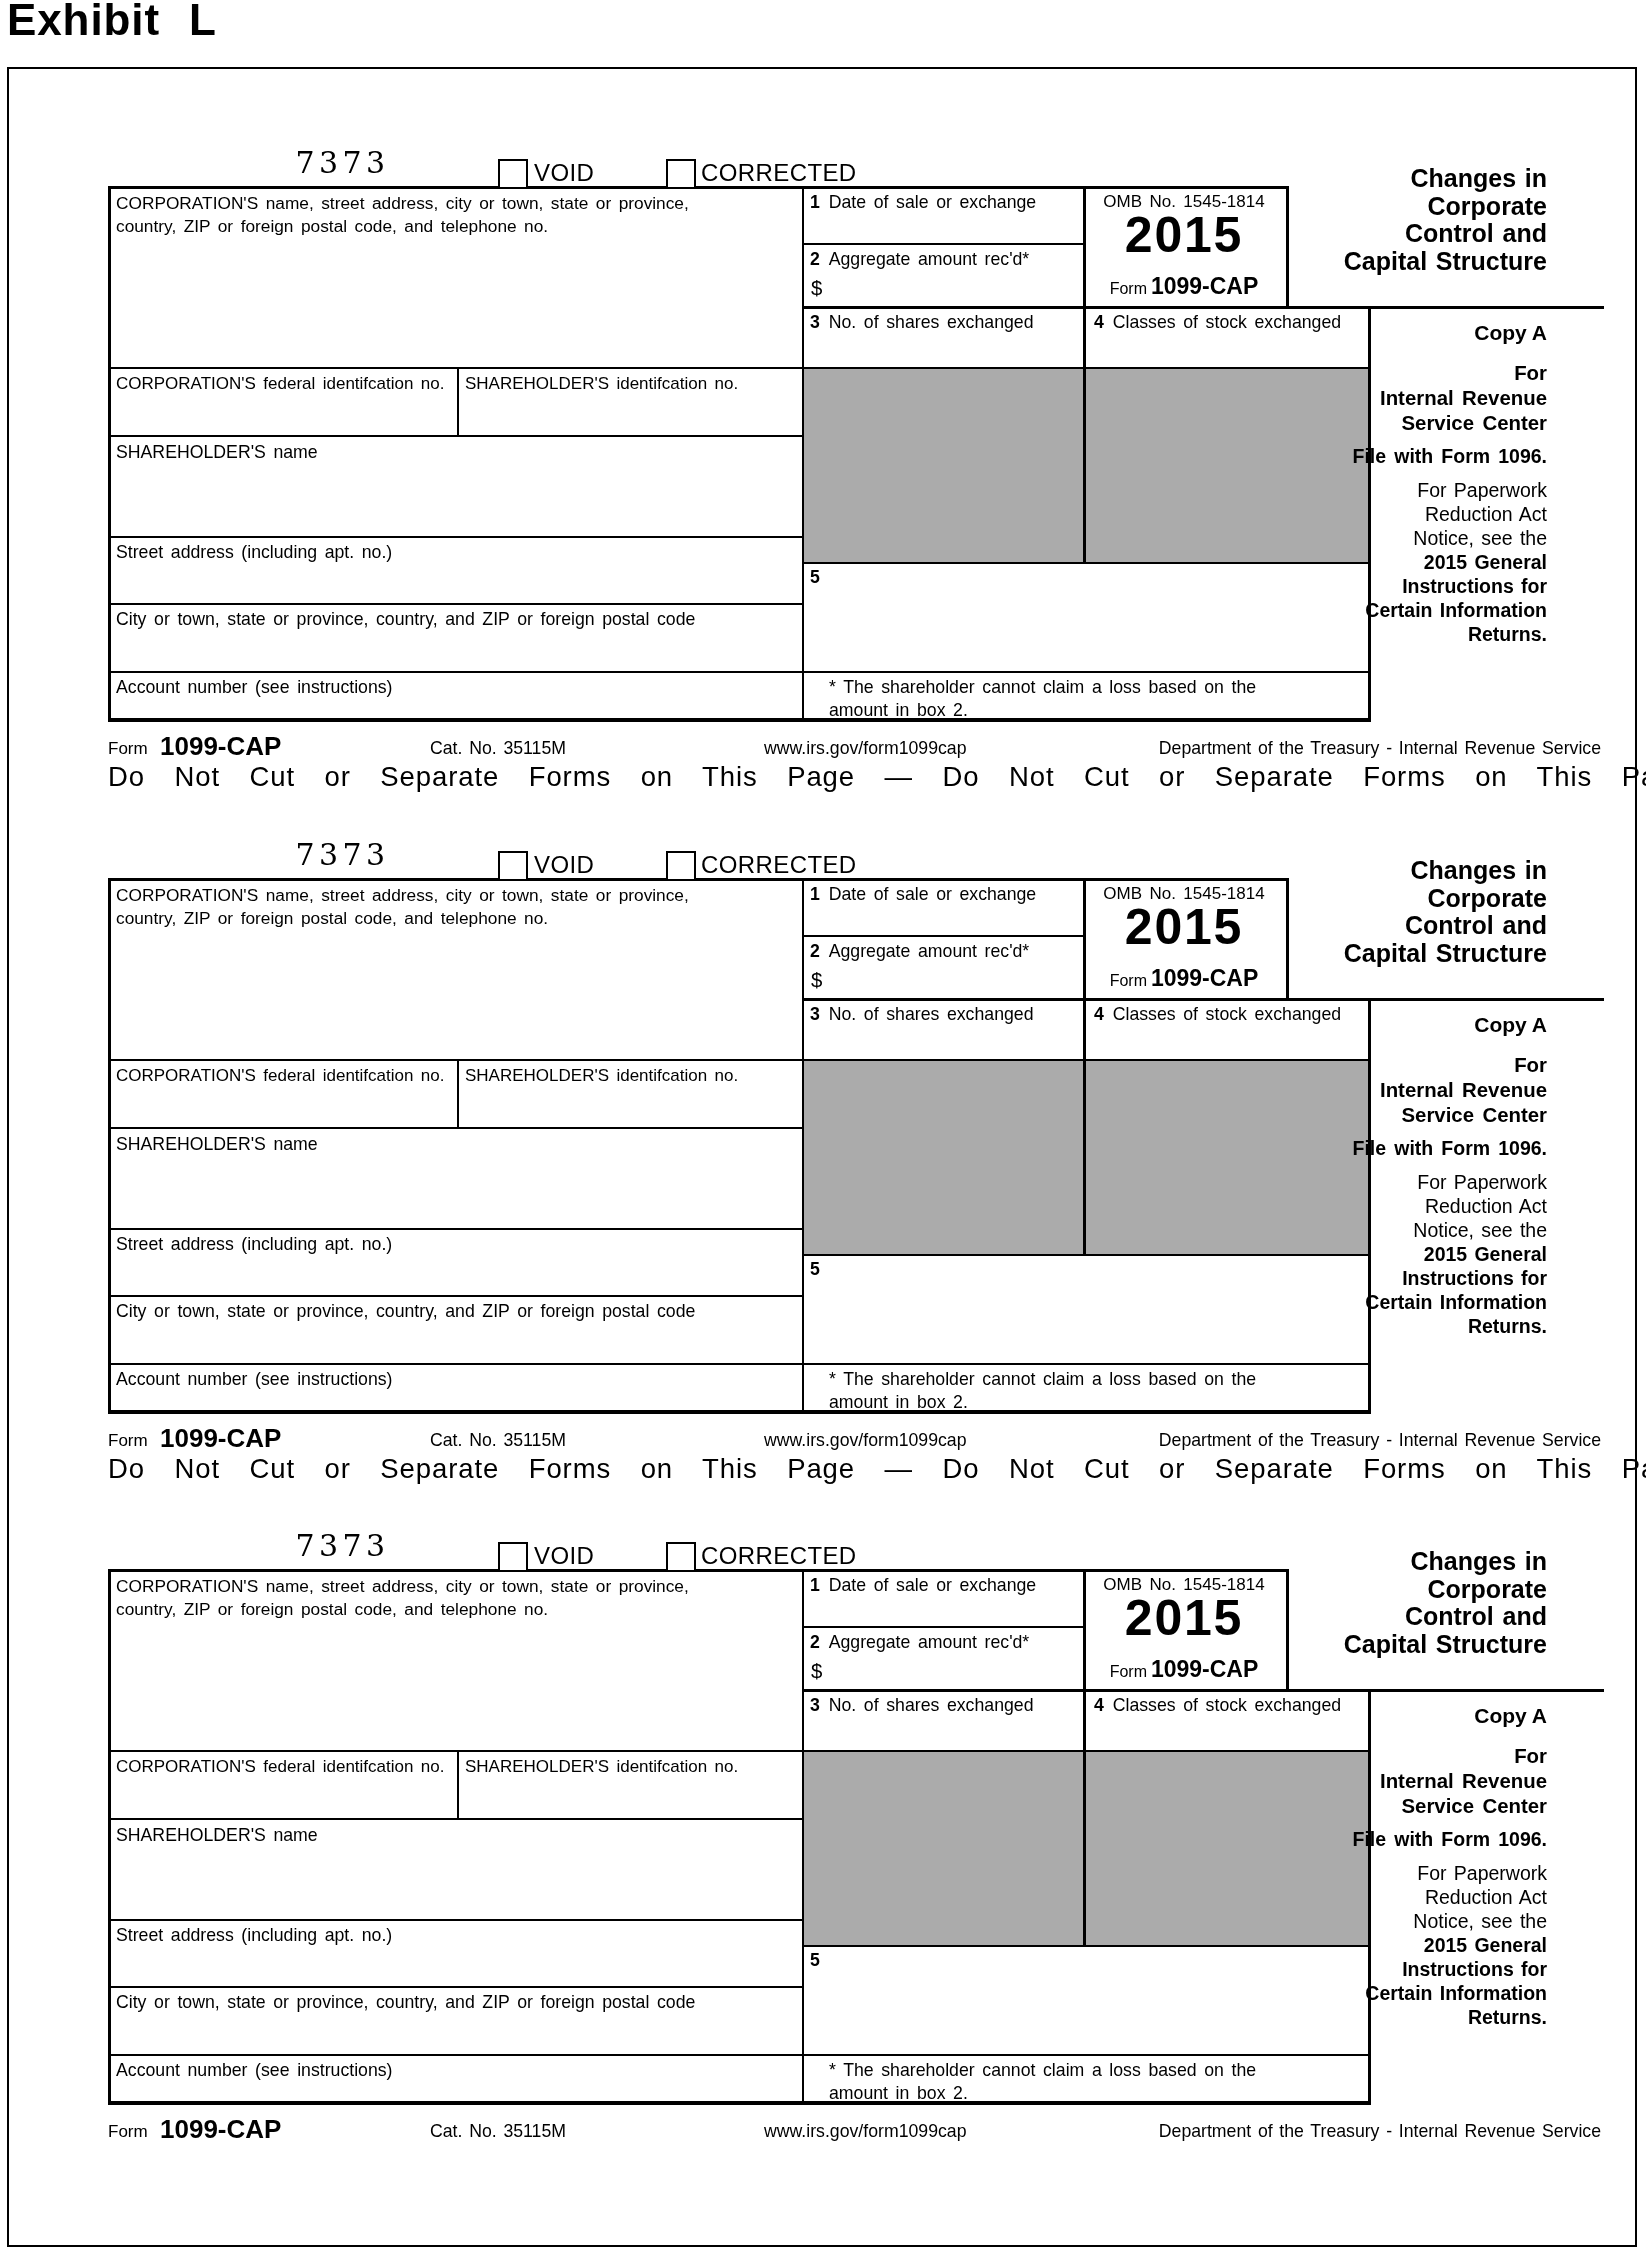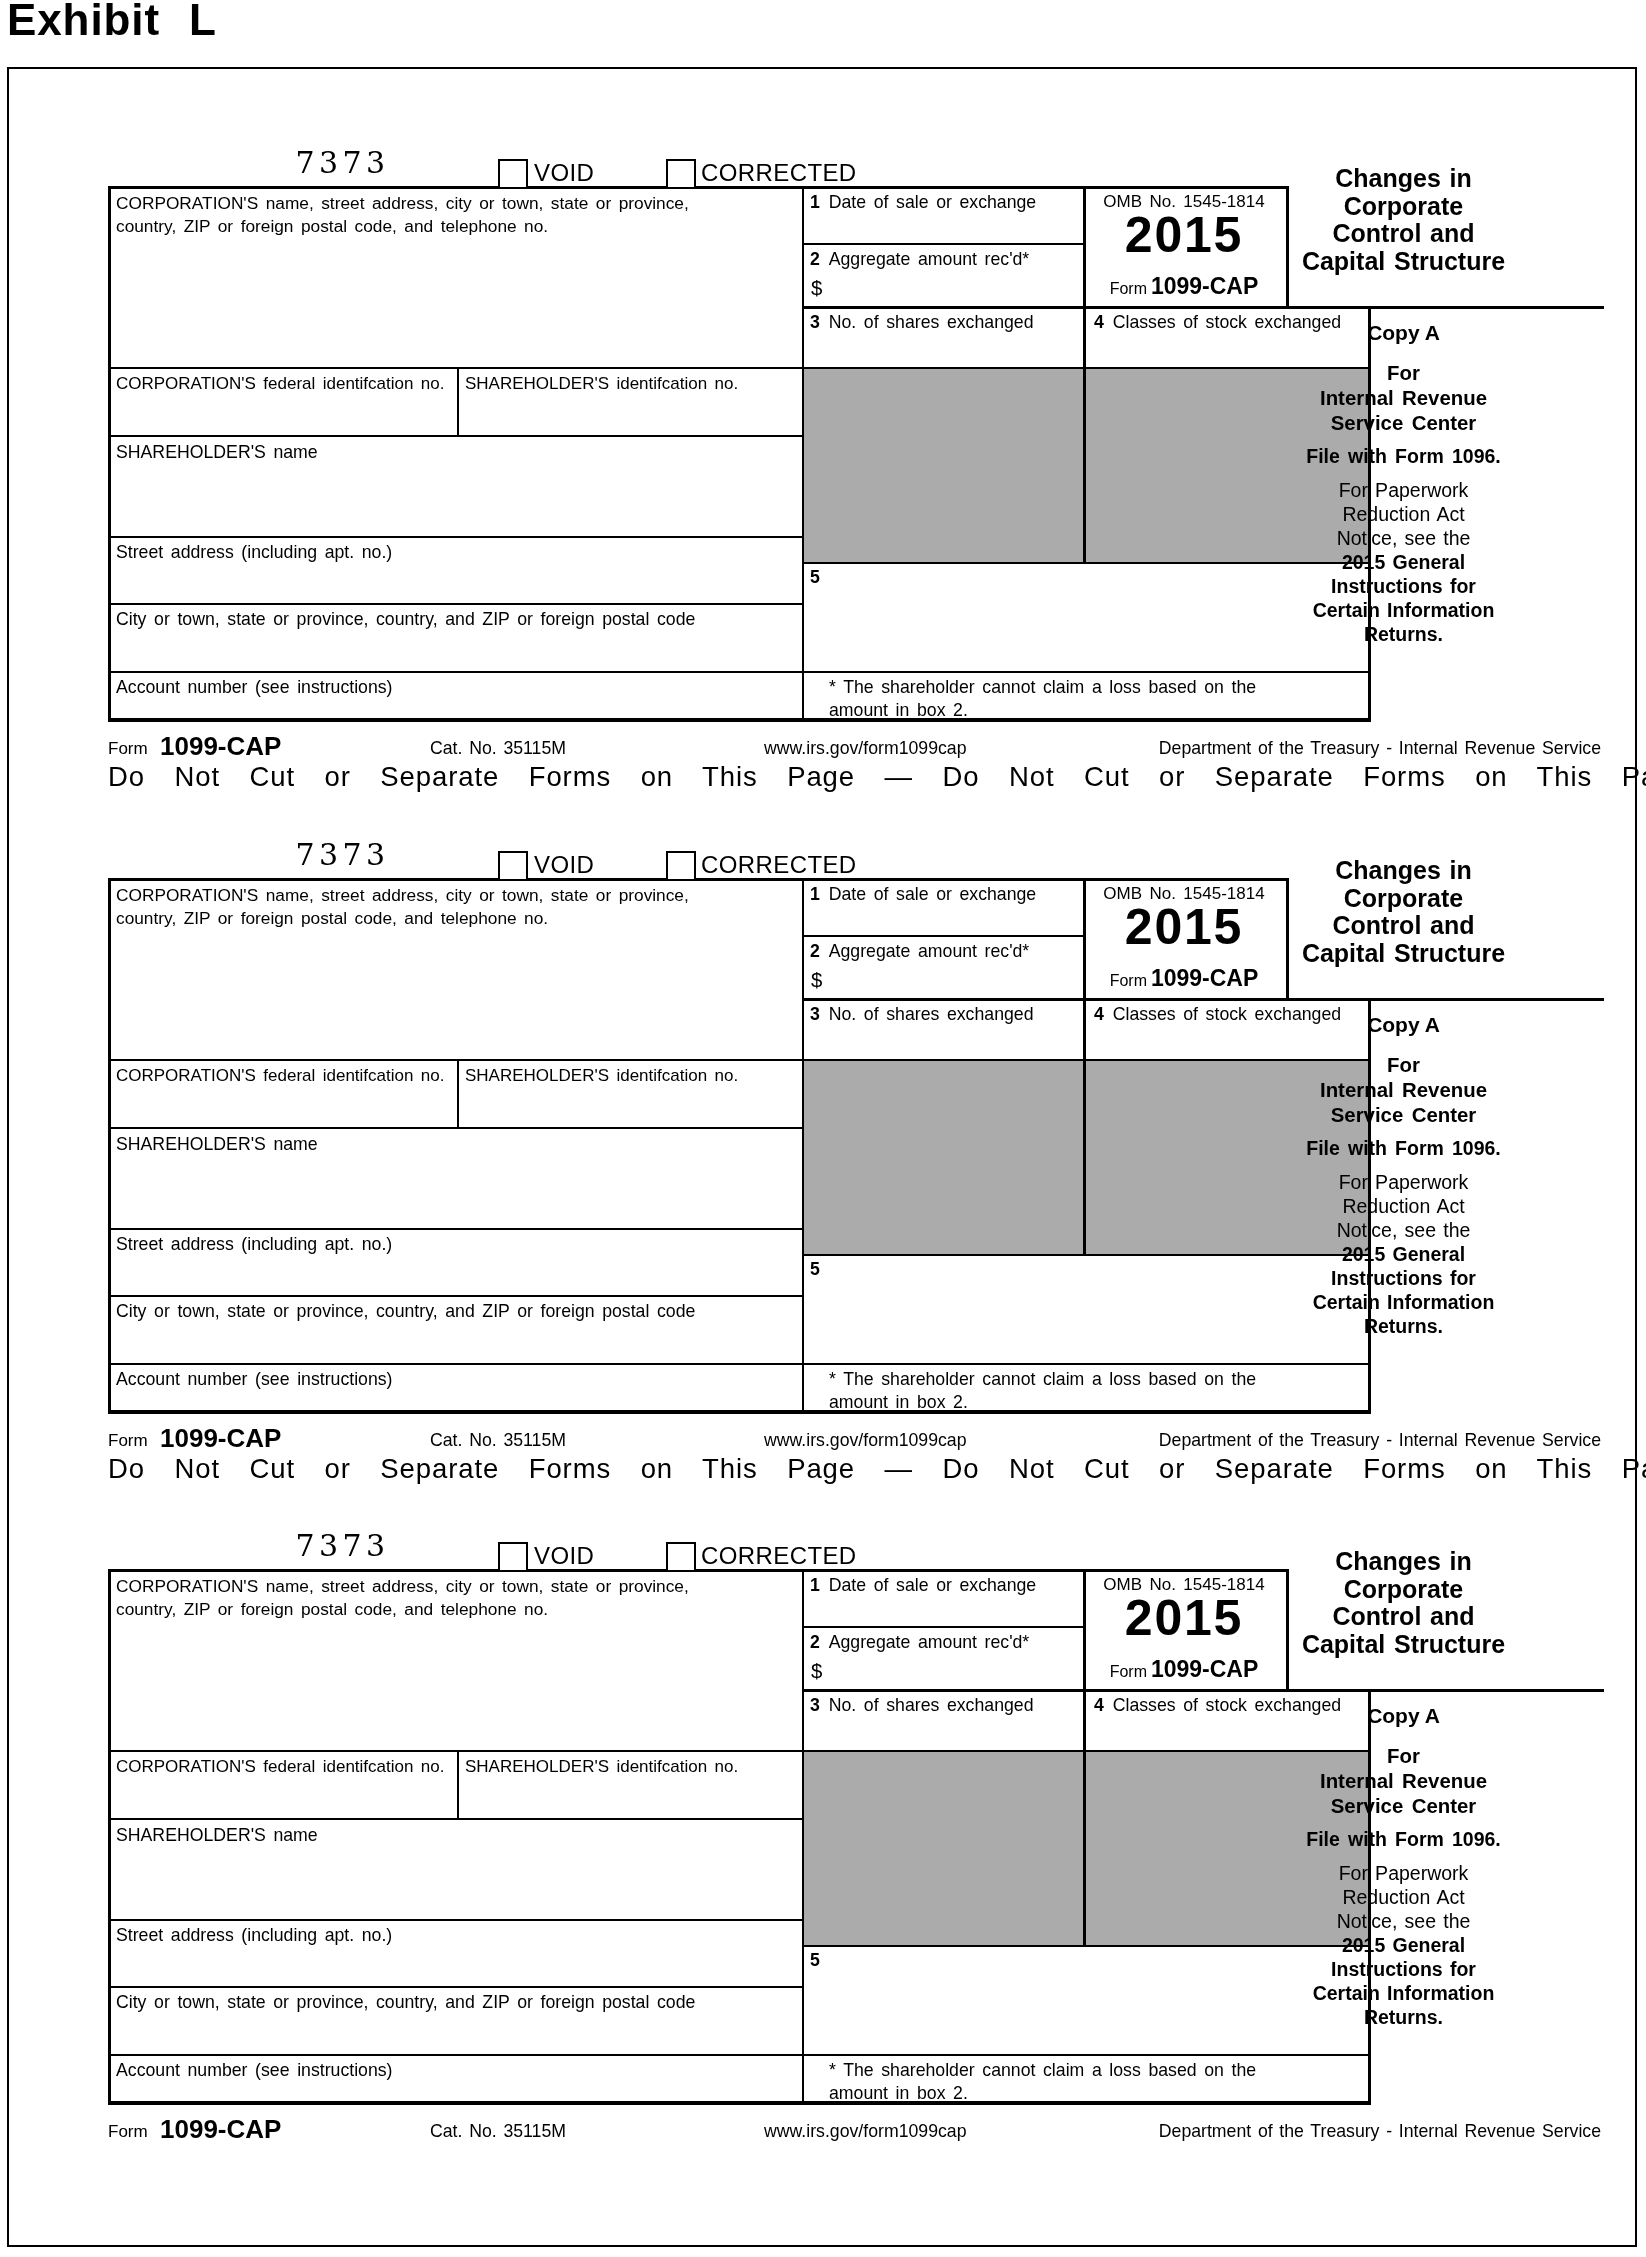--- a/index.html
+++ b/index.html
@@ -15,21 +15,21 @@
   .lab{position:absolute;font-size:17.7px;word-spacing:2.7px;white-space:nowrap;line-height:21px;}
   .lab19{font-size:17px;}
   .wrapcell{white-space:normal;line-height:23px;}
   .numlab{display:flex;gap:8.9px;align-items:baseline;}
   .bnum{font-weight:bold;}
   .serif-code{position:absolute;font-family:"DejaVu Serif", serif;font-size:30px;
         letter-spacing:4.4px;text-align:center;}
   .checkbox{position:absolute;width:26px;height:26px;border:2.7px solid #000;background:#fff;}
   .cb-label{position:absolute;font-size:24px;letter-spacing:0.4px;}
   .omb-c{position:absolute;left:1083px;width:202px;text-align:center;white-space:nowrap;}
-  .rt{position:absolute;left:1206px;width:395px;text-align:center;white-space:nowrap;}
+  .rt{position:absolute;left:1152px;width:395px;text-align:right;white-space:nowrap;}
   .title-line{font-size:25px;font-weight:bold;line-height:27.5px;word-spacing:1.8px;}
   .copy-a{font-size:21px;font-weight:bold;}
   .svc-line{font-size:20.4px;font-weight:bold;line-height:25px;word-spacing:2.7px;}
   .pap-line{font-size:19.5px;line-height:24px;word-spacing:1.8px;}
   .pap-bold{font-weight:bold;}
   .note-line{position:absolute;left:829px;font-size:17.7px;word-spacing:2.7px;white-space:nowrap;}
   .foot{position:absolute;font-size:17.7px;white-space:nowrap;word-spacing:1.8px;}
   .cut-line{position:absolute;left:108px;top:628px;font-size:27.5px;letter-spacing:0.9px;
         word-spacing:21px;white-space:nowrap;}
 </style>

